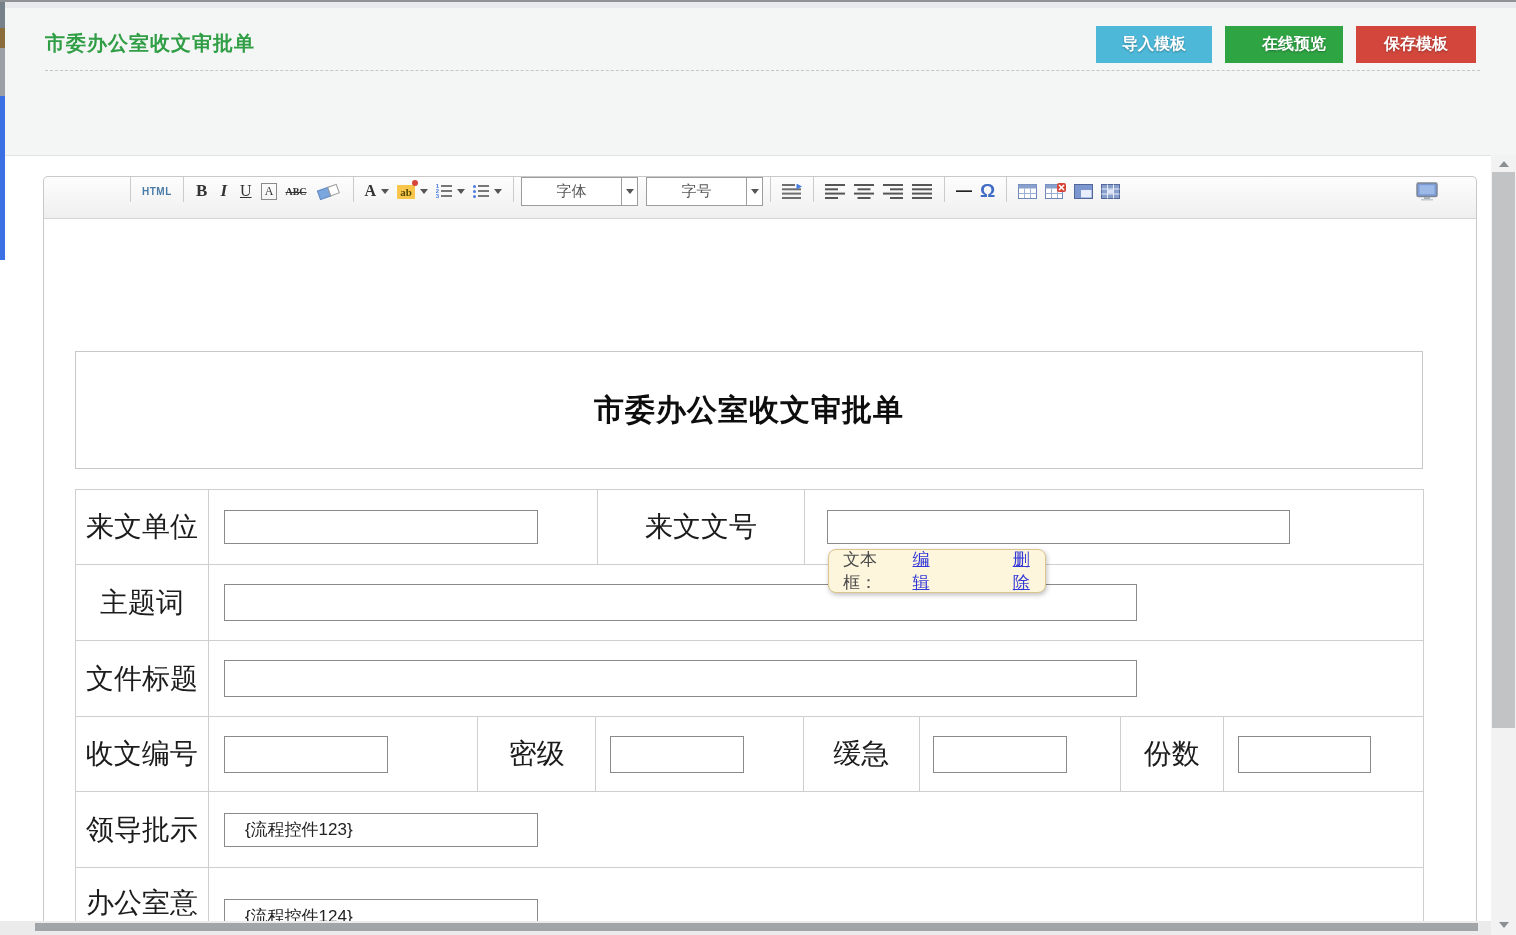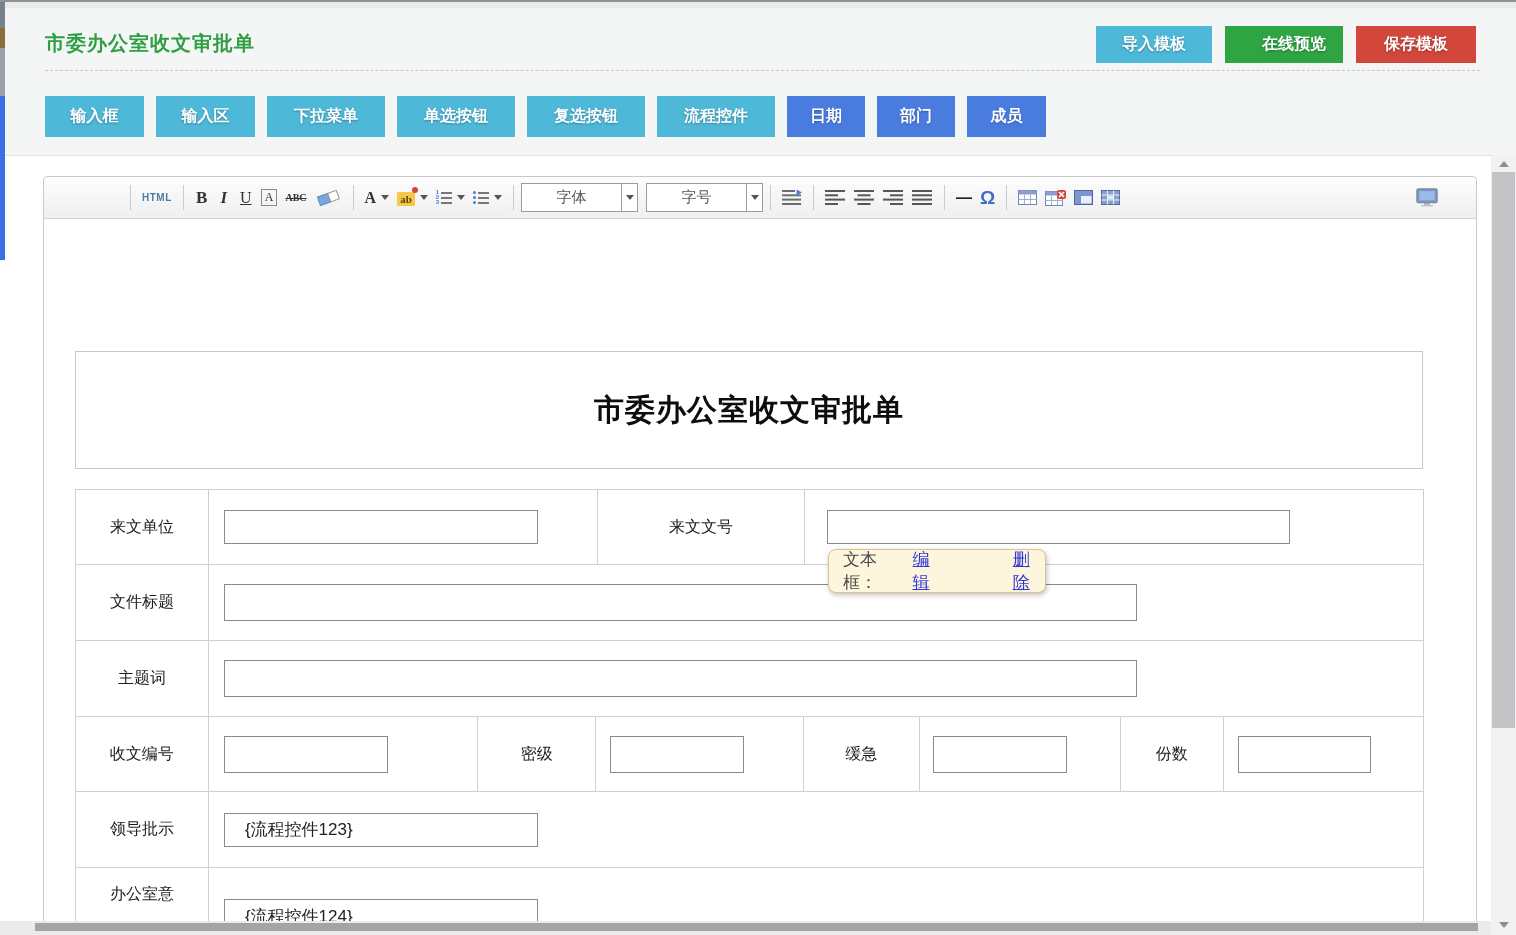--- a/index.html
+++ b/index.html
@@ -31,21 +31,21 @@
   .dash-divider { position:absolute; left:40px; right:36px; top:62px; border-top:1px dashed #c6c6c6; }
   .widgets { position:absolute; left:40px; top:88px; display:flex; gap:12px; }
   .widgets .btn { height:41px; background:#4db8d8; }
   .widgets .btn.dark { background:#4a7ce0; }
 
   
   .editor { position:absolute; left:43px; top:176px; width:1434px; height:745px;
             border:1px solid #c9c9c9; border-bottom:none; border-radius:5px 5px 0 0; background:#fff; }
   .toolbar { position:relative; height:42px; border-radius:5px 5px 0 0;
              background:linear-gradient(#fdfdfd,#efefef); border-bottom:1px solid #d4d4d4;
-             display:flex; align-items:center; padding-left:79px; }
+             display:flex; padding-left:79px; }
   .sep { width:1px; height:25px; background:#cbcbcb; margin:0 7px; flex:none; }
   .tbtn { display:flex; align-items:center; justify-content:center; height:28px; min-width:22px;
           padding:0 4px; color:#333; cursor:pointer; flex:none; }
   .t-html { font-size:10px; font-weight:bold; color:#4a7ba6; letter-spacing:.5px; }
   .t-b { font-family:"Liberation Serif",serif; font-weight:bold; font-size:17px; }
   .t-i { font-family:"Liberation Serif",serif; font-style:italic; font-size:17px; font-weight:bold; }
   .t-u { font-family:"Liberation Serif",serif; font-size:16px; text-decoration:underline; }
   .t-abox { font-family:"Liberation Serif",serif; font-size:12px; border:1px solid #8a8a8a; padding:0 3px; line-height:15px; }
   .t-abc { font-family:"Liberation Serif",serif; font-size:10px; font-weight:bold; text-decoration:line-through; }
   .t-fore { font-family:"Liberation Serif",serif; font-size:16px; font-weight:bold; }
@@ -72,21 +72,21 @@
   .content { position:absolute; left:0; right:0; top:43px; height:702px; background:#fff; overflow:hidden; }
   .doc-title-box { position:absolute; left:31px; top:131px; width:1348px; height:118px;
                    border:1px solid #c8c8c8; display:flex; align-items:center; justify-content:center; }
   .doc-title { font-size:30px; font-weight:bold; color:#0d0d0d; letter-spacing:1px; }
 
   .form-table { position:absolute; left:31px; top:269px; width:1349px;
                 border-left:1px solid #cfcfcf; border-top:1px solid #cfcfcf; }
   .trow { display:flex; }
   .cell { border-right:1px solid #cfcfcf; border-bottom:1px solid #cfcfcf;
           display:flex; align-items:center; position:relative; }
-  .cell.lbl { justify-content:center; font-size:16px; color:#1c1c1c; }
+  .cell.lbl { justify-content:center; font-size:28px; color:#1c1c1c; }
   .cinput { height:34px; border:1px solid #8a8a8a; background:#fff; font-size:17px;
             color:#222; padding:0 20px; font-family:"Liberation Sans",sans-serif; }
   .cinput.tall { height:37px; }
 
   .tooltip { position:absolute; left:784px; top:329px; width:218px; height:44px; z-index:5;
              background:#fdf6dd; border:1px solid #dcc48c; border-radius:8px;
              box-shadow:1px 2px 5px rgba(0,0,0,.25); display:flex; align-items:center;
              padding-left:14px; font-family:"Liberation Serif",serif; font-size:17px; }
   .tooltip .tt-label { color:#4a4a4a; }
   .tooltip a { color:#3237d8; text-decoration:underline; cursor:pointer; }
@@ -123,31 +123,20 @@
     <div class="page-title">市委办公室收文审批单</div>
 
     <div class="actions">
       <div class="btn btn-import">导入模板</div>
       <div class="btn btn-preview">在线预览</div>
       <div class="btn btn-save">保存模板</div>
     </div>
 
     <div class="dash-divider"></div>
 
-    <div class="widgets">
-      <div class="btn" style="width:99px">输入框</div>
-      <div class="btn" style="width:99px">输入区</div>
-      <div class="btn" style="width:118px">下拉菜单</div>
-      <div class="btn" style="width:118px">单选按钮</div>
-      <div class="btn" style="width:118px">复选按钮</div>
-      <div class="btn" style="width:118px">流程控件</div>
-      <div class="btn dark" style="width:78px">日期</div>
-      <div class="btn dark" style="width:78px">部门</div>
-      <div class="btn dark" style="width:79px">成员</div>
-    </div>
   </div>
 
   <div class="editor">
     <div class="toolbar">
       <span class="sep"></span>
       <span class="tbtn t-html">HTML</span>
       <span class="sep"></span>
       <span class="tbtn t-b">B</span>
       <span class="tbtn t-i">I</span>
       <span class="tbtn t-u">U</span>
@@ -341,28 +330,28 @@
           <div class="cell" style="width:389px;height:75px">
             <input class="cinput" style="margin-left: 15px; width: 314px;">
           </div>
           <div class="cell lbl" style="width:208px;height:75px">来文文号</div>
           <div class="cell" style="width:619px;height:75px">
             <input class="cinput" style="margin-left: 22px; width: 463px;">
           </div>
         </div>
 
         <div class="trow">
-          <div class="cell lbl" style="width:133px;height:76px">文件标题</div>
+          <div class="cell lbl" style="width:133px;height:76px">主题词</div>
           <div class="cell" style="width:1216px;height:76px">
             <input class="cinput tall" style="margin-left: 15px; width: 913px;">
           </div>
         </div>
 
         <div class="trow">
-          <div class="cell lbl" style="width:133px;height:76px">主题词</div>
+          <div class="cell lbl" style="width:133px;height:76px">文件标题</div>
           <div class="cell" style="width:1216px;height:76px">
             <input class="cinput tall" style="margin-left: 15px; width: 913px;">
           </div>
         </div>
 
         <div class="trow">
           <div class="cell lbl" style="width:133px;height:75px">收文编号</div>
           <div class="cell" style="width:270px;height:75px">
             <input class="cinput tall" style="margin-left: 15px; width: 164px;">
           </div>

